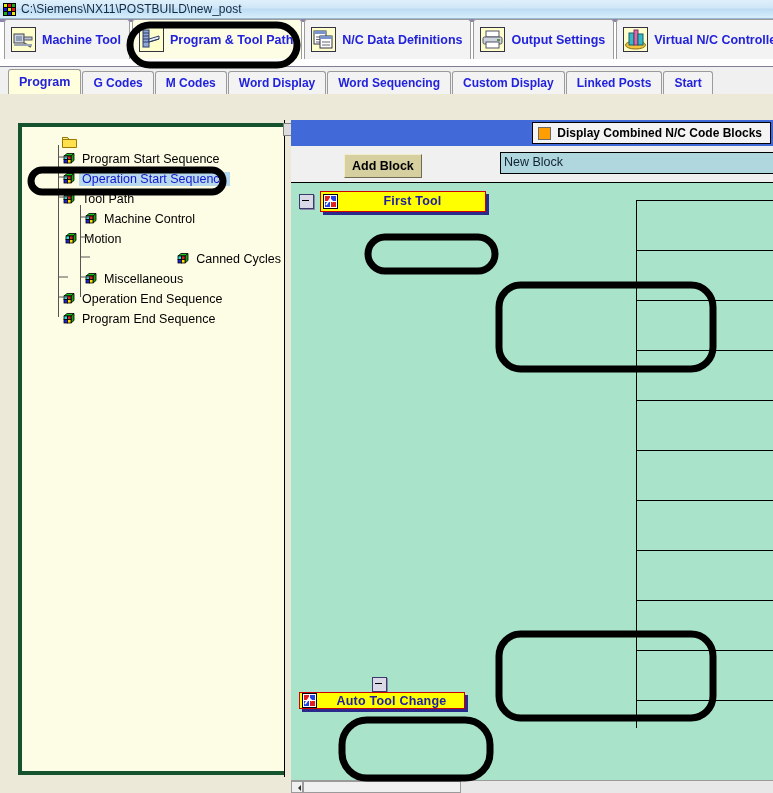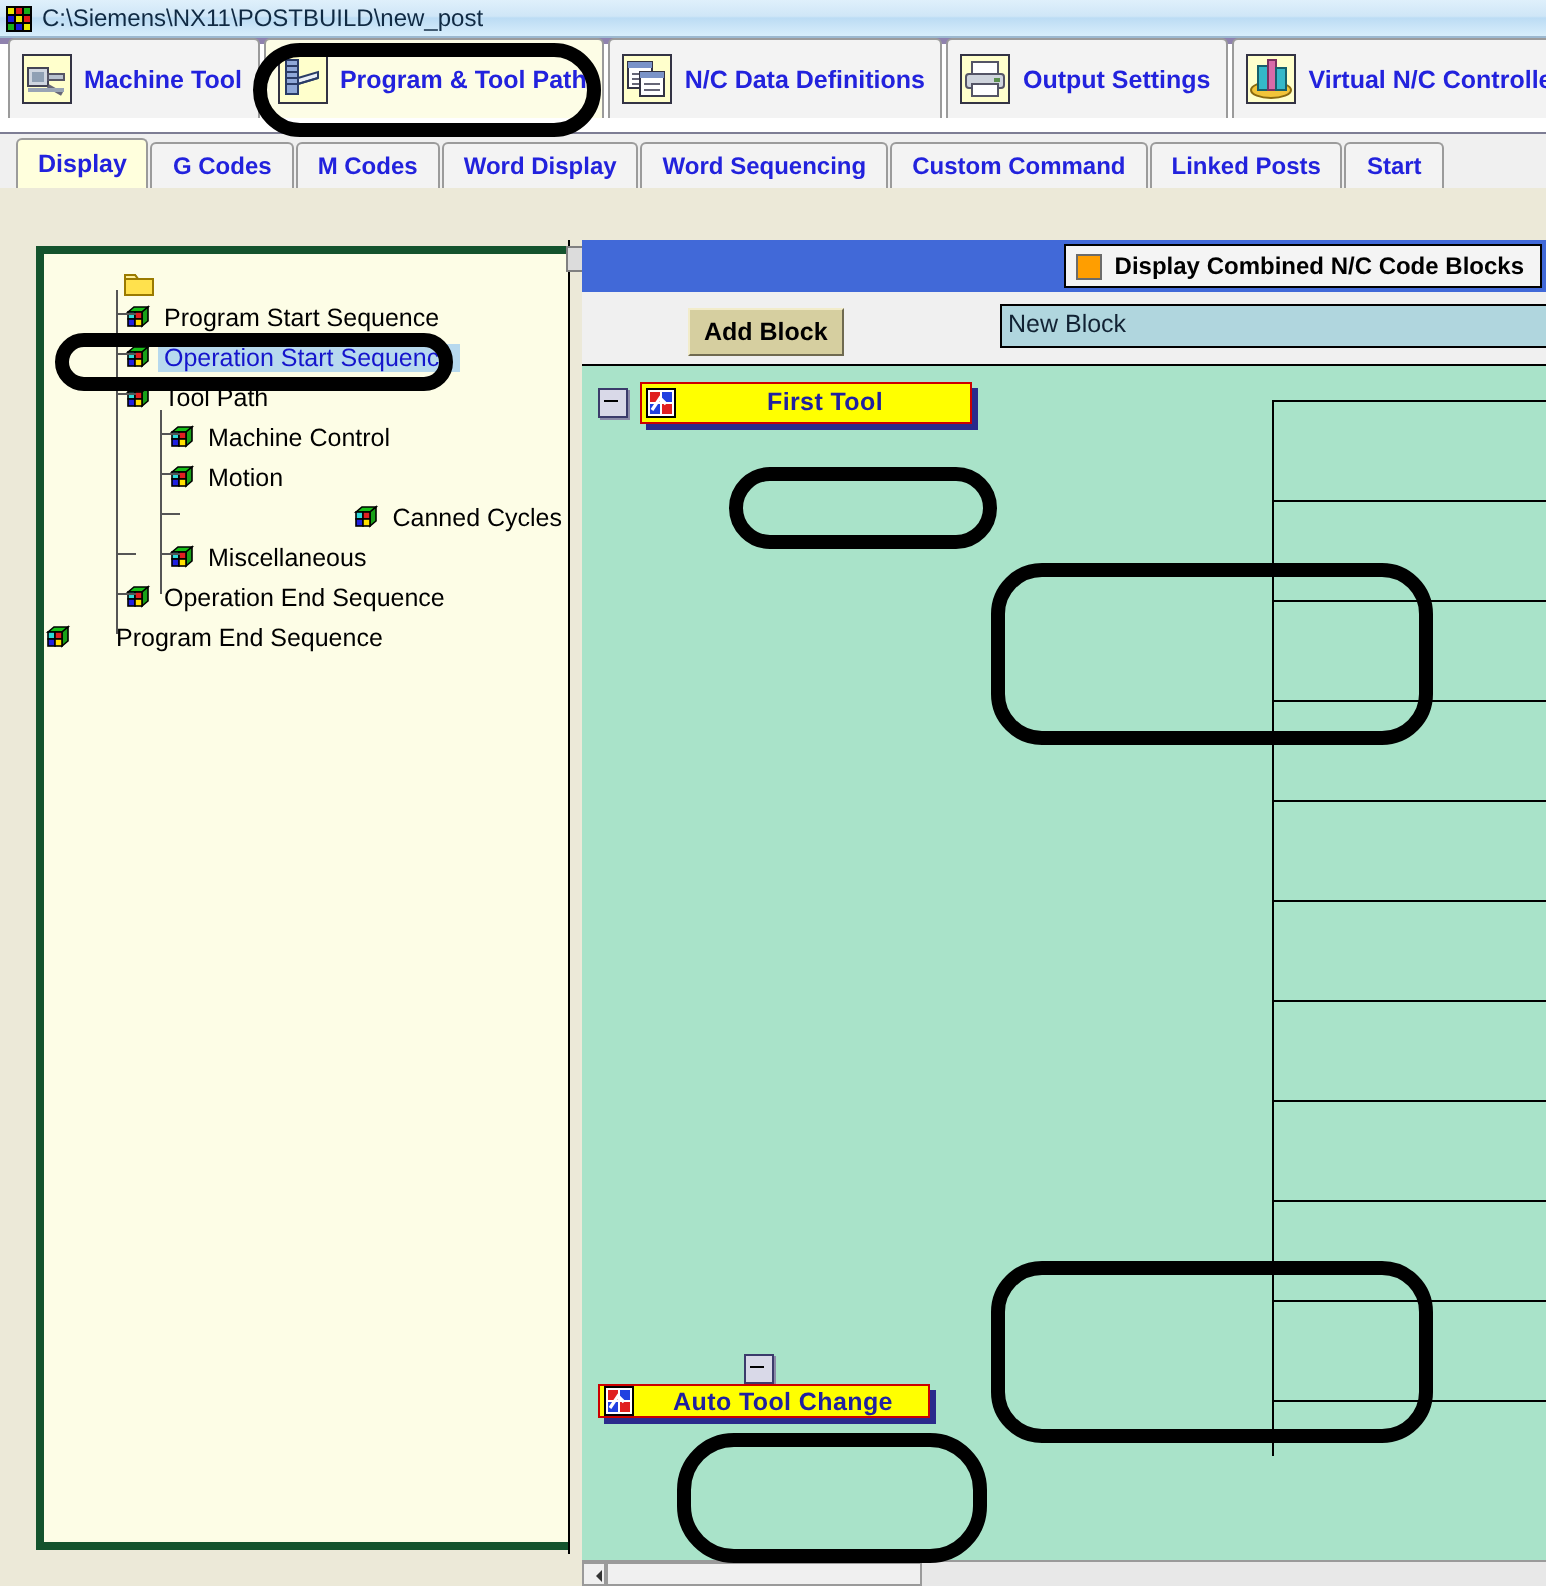--- a/index.html
+++ b/index.html
@@ -221,26 +221,26 @@
           <rect x="6" y="6" width="5" height="12" fill="#35b8c8" stroke="#16606c"></rect>
           <rect x="11" y="3" width="4" height="15" fill="#d86ba8" stroke="#7a3060"></rect>
           <rect x="15" y="7" width="5" height="11" fill="#35b8c8" stroke="#16606c"></rect>
         </svg>
       </span>
       <span class="mtab-label">Virtual N/C Controller</span>
     </div>
   </div>
 
   <div class="subtabs">
-    <div class="stab active">Display</div>
+    <div class="stab active">Program</div>
     <div class="stab">G Codes</div>
     <div class="stab">M Codes</div>
     <div class="stab">Word Display</div>
     <div class="stab">Word Sequencing</div>
-    <div class="stab">Custom Command</div>
+    <div class="stab">Custom Display</div>
     <div class="stab">Linked Posts</div>
     <div class="stab">Start</div>
   </div>
 
   <div class="split">
 
     <div class="treepane">
       <div class="tree">
 
         <div class="tnode" style="padding-left:40px;height:16px;">
@@ -298,73 +298,73 @@
                   <path d="M2 4 l3 -2.5 l7 0 l-3 2.5 z" fill="#18c018" stroke="#000" stroke-width=".8"></path>
                   <path d="M9 4 l3 -2.5 l0 7 l-3 2.5 z" fill="#18a018" stroke="#000" stroke-width=".8"></path>
                   <rect x="2" y="4" width="3.5" height="3.5" fill="#2edada" stroke="#000" stroke-width=".8"></rect>
                   <rect x="5.5" y="4" width="3.5" height="3.5" fill="#e02020" stroke="#000" stroke-width=".8"></rect>
                   <rect x="2" y="7.5" width="3.5" height="3.5" fill="#2020e0" stroke="#000" stroke-width=".8"></rect>
                   <rect x="5.5" y="7.5" width="3.5" height="3.5" fill="#ffe000" stroke="#000" stroke-width=".8"></rect>
                 </svg>
               </span>
               <span class="tlabel">Machine Control</span>
             </div>
+            <div class="tnode" style="padding-left:42px;">
+              <span>
+                <svg class="cube" viewBox="0 0 14 14">
+                  <path d="M2 4 l3 -2.5 l7 0 l-3 2.5 z" fill="#18c018" stroke="#000" stroke-width=".8"></path>
+                  <path d="M9 4 l3 -2.5 l0 7 l-3 2.5 z" fill="#18a018" stroke="#000" stroke-width=".8"></path>
+                  <rect x="2" y="4" width="3.5" height="3.5" fill="#2edada" stroke="#000" stroke-width=".8"></rect>
+                  <rect x="5.5" y="4" width="3.5" height="3.5" fill="#e02020" stroke="#000" stroke-width=".8"></rect>
+                  <rect x="2" y="7.5" width="3.5" height="3.5" fill="#2020e0" stroke="#000" stroke-width=".8"></rect>
+                  <rect x="5.5" y="7.5" width="3.5" height="3.5" fill="#ffe000" stroke="#000" stroke-width=".8"></rect>
+                </svg>
+              </span>
+              <span class="tlabel">Motion</span>
+            </div>
+            <div class="tnode" style="padding-left:62px;justify-content:flex-end;">
+              <span>
+                <svg class="cube" viewBox="0 0 14 14">
+                  <path d="M2 4 l3 -2.5 l7 0 l-3 2.5 z" fill="#18c018" stroke="#000" stroke-width=".8"></path>
+                  <path d="M9 4 l3 -2.5 l0 7 l-3 2.5 z" fill="#18a018" stroke="#000" stroke-width=".8"></path>
+                  <rect x="2" y="4" width="3.5" height="3.5" fill="#2edada" stroke="#000" stroke-width=".8"></rect>
+                  <rect x="5.5" y="4" width="3.5" height="3.5" fill="#e02020" stroke="#000" stroke-width=".8"></rect>
+                  <rect x="2" y="7.5" width="3.5" height="3.5" fill="#2020e0" stroke="#000" stroke-width=".8"></rect>
+                  <rect x="5.5" y="7.5" width="3.5" height="3.5" fill="#ffe000" stroke="#000" stroke-width=".8"></rect>
+                </svg>
+              </span>
+              <span class="tlabel">Canned Cycles</span>
+            </div>
             <div class="tnode" style="padding-left:62px;">
               <span>
                 <svg class="cube" viewBox="0 0 14 14">
                   <path d="M2 4 l3 -2.5 l7 0 l-3 2.5 z" fill="#18c018" stroke="#000" stroke-width=".8"></path>
                   <path d="M9 4 l3 -2.5 l0 7 l-3 2.5 z" fill="#18a018" stroke="#000" stroke-width=".8"></path>
                   <rect x="2" y="4" width="3.5" height="3.5" fill="#2edada" stroke="#000" stroke-width=".8"></rect>
                   <rect x="5.5" y="4" width="3.5" height="3.5" fill="#e02020" stroke="#000" stroke-width=".8"></rect>
                   <rect x="2" y="7.5" width="3.5" height="3.5" fill="#2020e0" stroke="#000" stroke-width=".8"></rect>
                   <rect x="5.5" y="7.5" width="3.5" height="3.5" fill="#ffe000" stroke="#000" stroke-width=".8"></rect>
                 </svg>
               </span>
-              <span class="tlabel">Motion</span>
-            </div>
-            <div class="tnode" style="padding-left:62px;justify-content:flex-end;">
-              <span>
-                <svg class="cube" viewBox="0 0 14 14">
-                  <path d="M2 4 l3 -2.5 l7 0 l-3 2.5 z" fill="#18c018" stroke="#000" stroke-width=".8"></path>
-                  <path d="M9 4 l3 -2.5 l0 7 l-3 2.5 z" fill="#18a018" stroke="#000" stroke-width=".8"></path>
-                  <rect x="2" y="4" width="3.5" height="3.5" fill="#2edada" stroke="#000" stroke-width=".8"></rect>
-                  <rect x="5.5" y="4" width="3.5" height="3.5" fill="#e02020" stroke="#000" stroke-width=".8"></rect>
-                  <rect x="2" y="7.5" width="3.5" height="3.5" fill="#2020e0" stroke="#000" stroke-width=".8"></rect>
-                  <rect x="5.5" y="7.5" width="3.5" height="3.5" fill="#ffe000" stroke="#000" stroke-width=".8"></rect>
-                </svg>
-              </span>
-              <span class="tlabel">Canned Cycles</span>
-            </div>
-            <div class="tnode" style="padding-left:62px;">
-              <span>
-                <svg class="cube" viewBox="0 0 14 14">
-                  <path d="M2 4 l3 -2.5 l7 0 l-3 2.5 z" fill="#18c018" stroke="#000" stroke-width=".8"></path>
-                  <path d="M9 4 l3 -2.5 l0 7 l-3 2.5 z" fill="#18a018" stroke="#000" stroke-width=".8"></path>
-                  <rect x="2" y="4" width="3.5" height="3.5" fill="#2edada" stroke="#000" stroke-width=".8"></rect>
-                  <rect x="5.5" y="4" width="3.5" height="3.5" fill="#e02020" stroke="#000" stroke-width=".8"></rect>
-                  <rect x="2" y="7.5" width="3.5" height="3.5" fill="#2020e0" stroke="#000" stroke-width=".8"></rect>
-                  <rect x="5.5" y="7.5" width="3.5" height="3.5" fill="#ffe000" stroke="#000" stroke-width=".8"></rect>
-                </svg>
-              </span>
               <span class="tlabel">Miscellaneous</span>
             </div>
             <div class="tnode" style="padding-left:40px;">
               <span>
                 <svg class="cube" viewBox="0 0 14 14">
                   <path d="M2 4 l3 -2.5 l7 0 l-3 2.5 z" fill="#18c018" stroke="#000" stroke-width=".8"></path>
                   <path d="M9 4 l3 -2.5 l0 7 l-3 2.5 z" fill="#18a018" stroke="#000" stroke-width=".8"></path>
                   <rect x="2" y="4" width="3.5" height="3.5" fill="#2edada" stroke="#000" stroke-width=".8"></rect>
                   <rect x="5.5" y="4" width="3.5" height="3.5" fill="#e02020" stroke="#000" stroke-width=".8"></rect>
                   <rect x="2" y="7.5" width="3.5" height="3.5" fill="#2020e0" stroke="#000" stroke-width=".8"></rect>
                   <rect x="5.5" y="7.5" width="3.5" height="3.5" fill="#ffe000" stroke="#000" stroke-width=".8"></rect>
                 </svg>
               </span>
               <span class="tlabel">Operation End Sequence</span>
             </div>
-            <div class="tnode" style="gap:16px;">
+            <div class="tnode" style="padding-left:40px;">
               <span>
                 <svg class="cube" viewBox="0 0 14 14">
                   <path d="M2 4 l3 -2.5 l7 0 l-3 2.5 z" fill="#18c018" stroke="#000" stroke-width=".8"></path>
                   <path d="M9 4 l3 -2.5 l0 7 l-3 2.5 z" fill="#18a018" stroke="#000" stroke-width=".8"></path>
                   <rect x="2" y="4" width="3.5" height="3.5" fill="#2edada" stroke="#000" stroke-width=".8"></rect>
                   <rect x="5.5" y="4" width="3.5" height="3.5" fill="#e02020" stroke="#000" stroke-width=".8"></rect>
                   <rect x="2" y="7.5" width="3.5" height="3.5" fill="#2020e0" stroke="#000" stroke-width=".8"></rect>
                   <rect x="5.5" y="7.5" width="3.5" height="3.5" fill="#ffe000" stroke="#000" stroke-width=".8"></rect>
                 </svg>
               </span>

